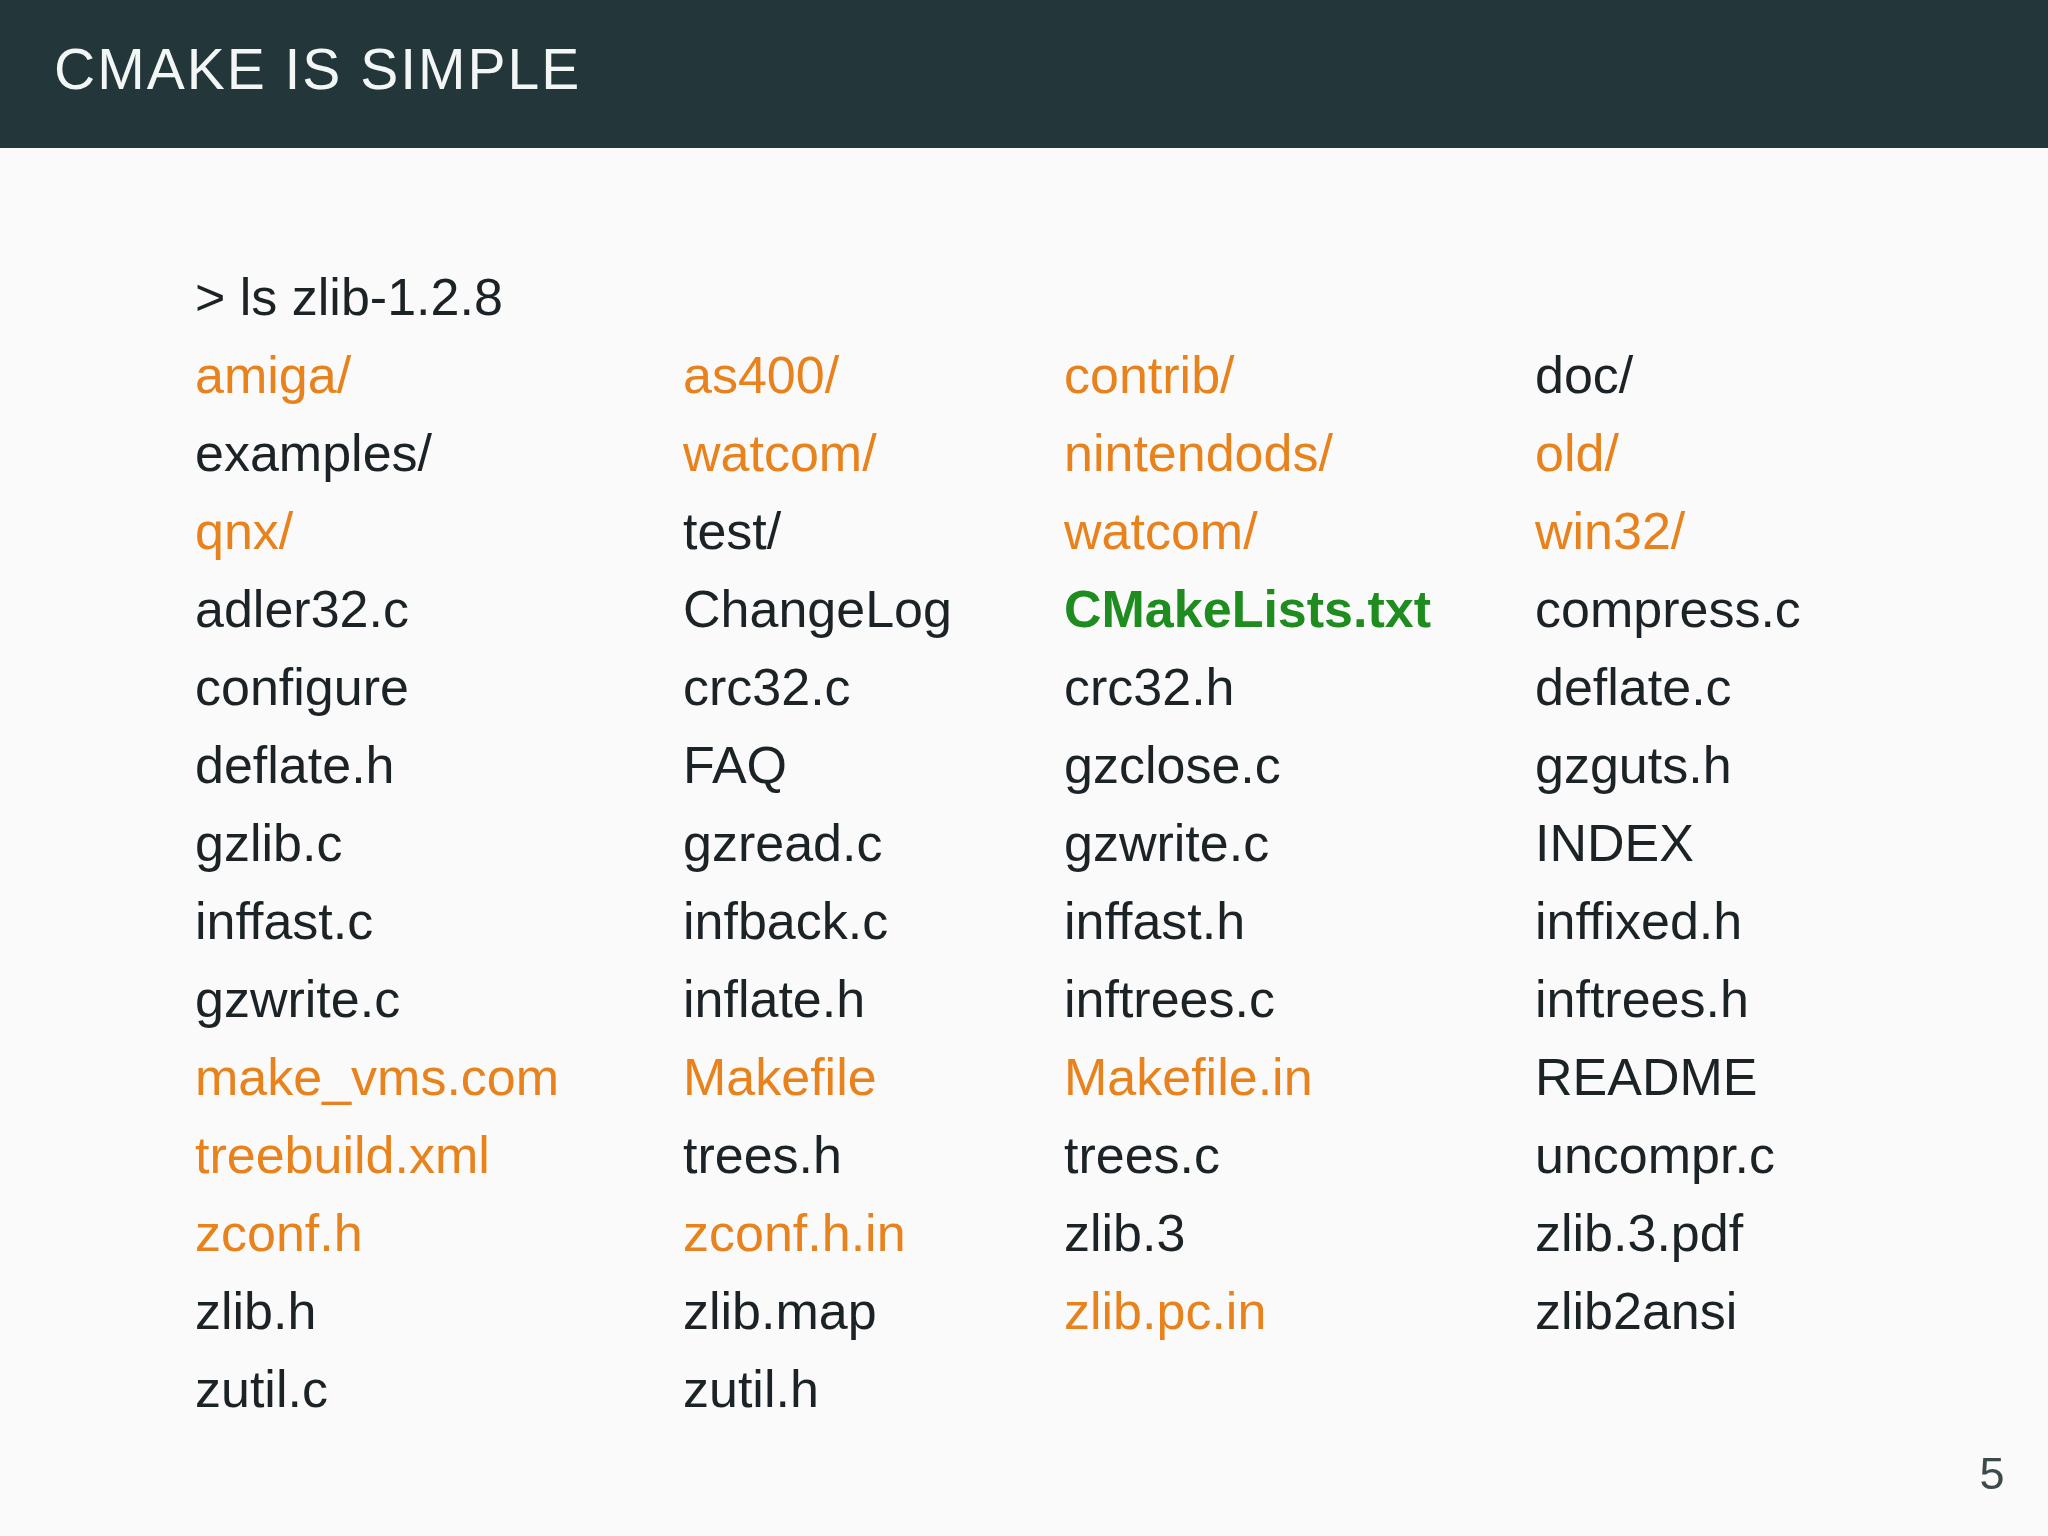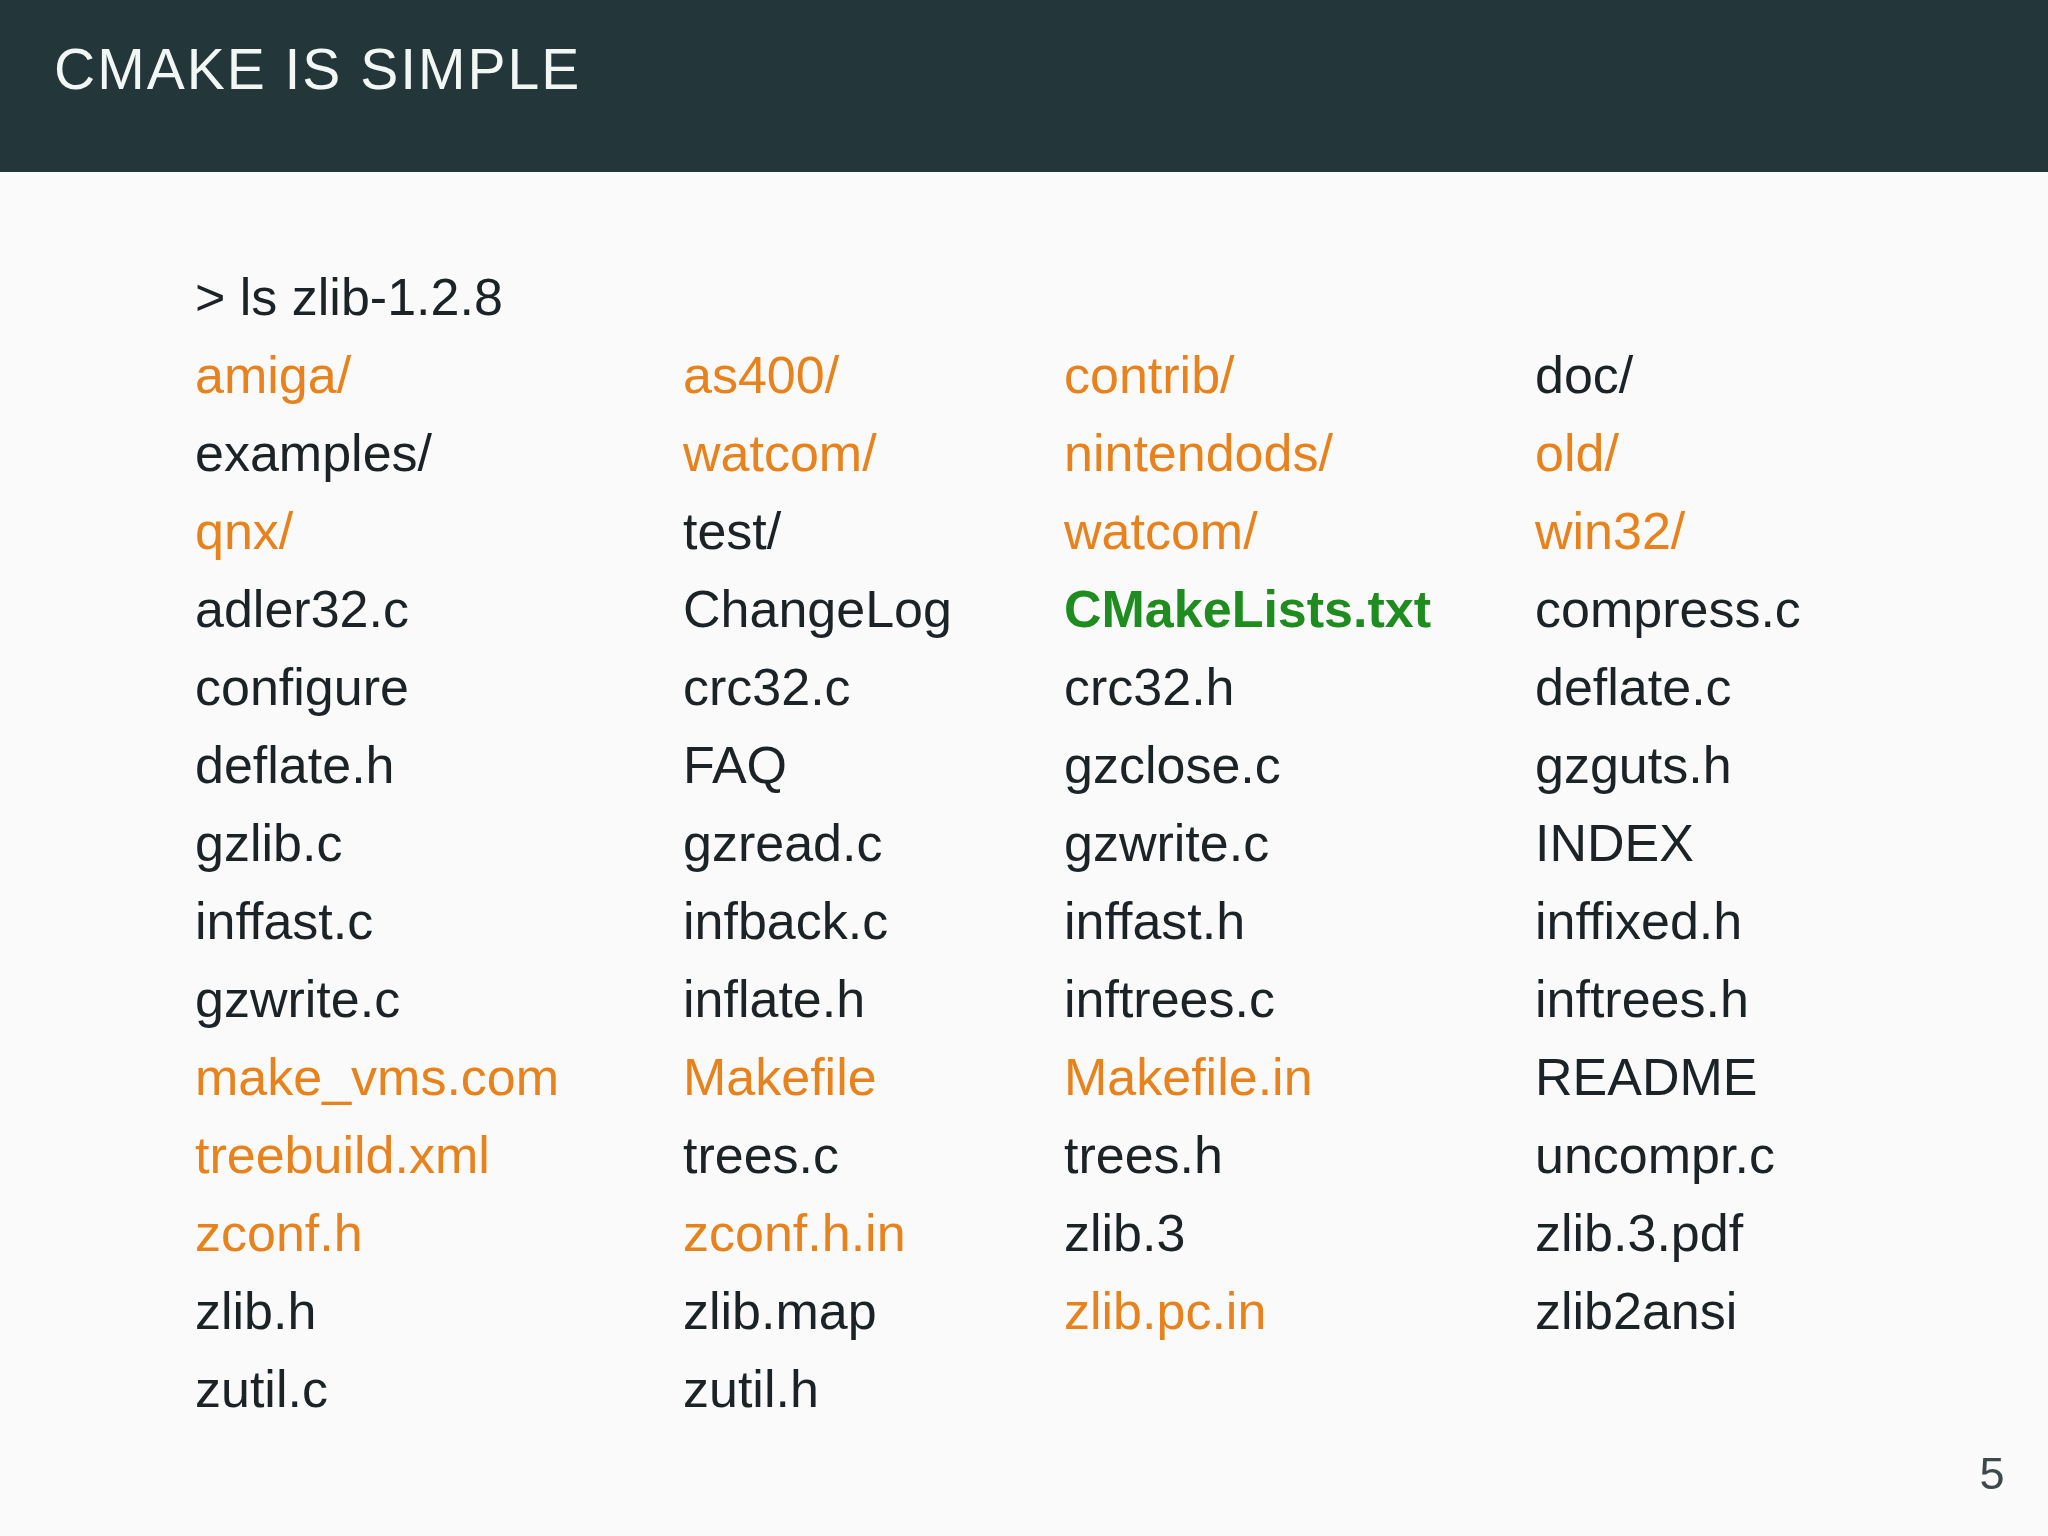--- a/index.html
+++ b/index.html
@@ -22,21 +22,21 @@
   .slide {
     position: relative;
     width: 2048px;
     height: 1536px;
     background: var(--bg);
   }
   .header {
     position: absolute;
     top: 0; left: 0;
     width: 2048px;
-    height: 172px;
+    height: 148px;
     background: var(--header-bg);
   }
   .header .title {
     color: var(--header-fg);
     font-size: 57px;
     font-weight: 500;
     letter-spacing: 2px;
     line-height: 138px;
     padding-left: 54px;
     white-space: nowrap;
@@ -143,22 +143,22 @@
           <span class="file-entry s-plain">inftrees.h</span>
         </div>
         <div class="file-row">
           <span class="file-entry s-accent">make_vms.com</span>
           <span class="file-entry s-accent">Makefile</span>
           <span class="file-entry s-accent">Makefile.in</span>
           <span class="file-entry s-plain">README</span>
         </div>
         <div class="file-row">
           <span class="file-entry s-accent">treebuild.xml</span>
+          <span class="file-entry s-plain">trees.h</span>
           <span class="file-entry s-plain">trees.c</span>
-          <span class="file-entry s-plain">trees.h</span>
           <span class="file-entry s-plain">uncompr.c</span>
         </div>
         <div class="file-row">
           <span class="file-entry s-accent">zconf.h</span>
           <span class="file-entry s-accent">zconf.h.in</span>
           <span class="file-entry s-plain">zlib.3</span>
           <span class="file-entry s-plain">zlib.3.pdf</span>
         </div>
         <div class="file-row">
           <span class="file-entry s-plain">zlib.h</span>

